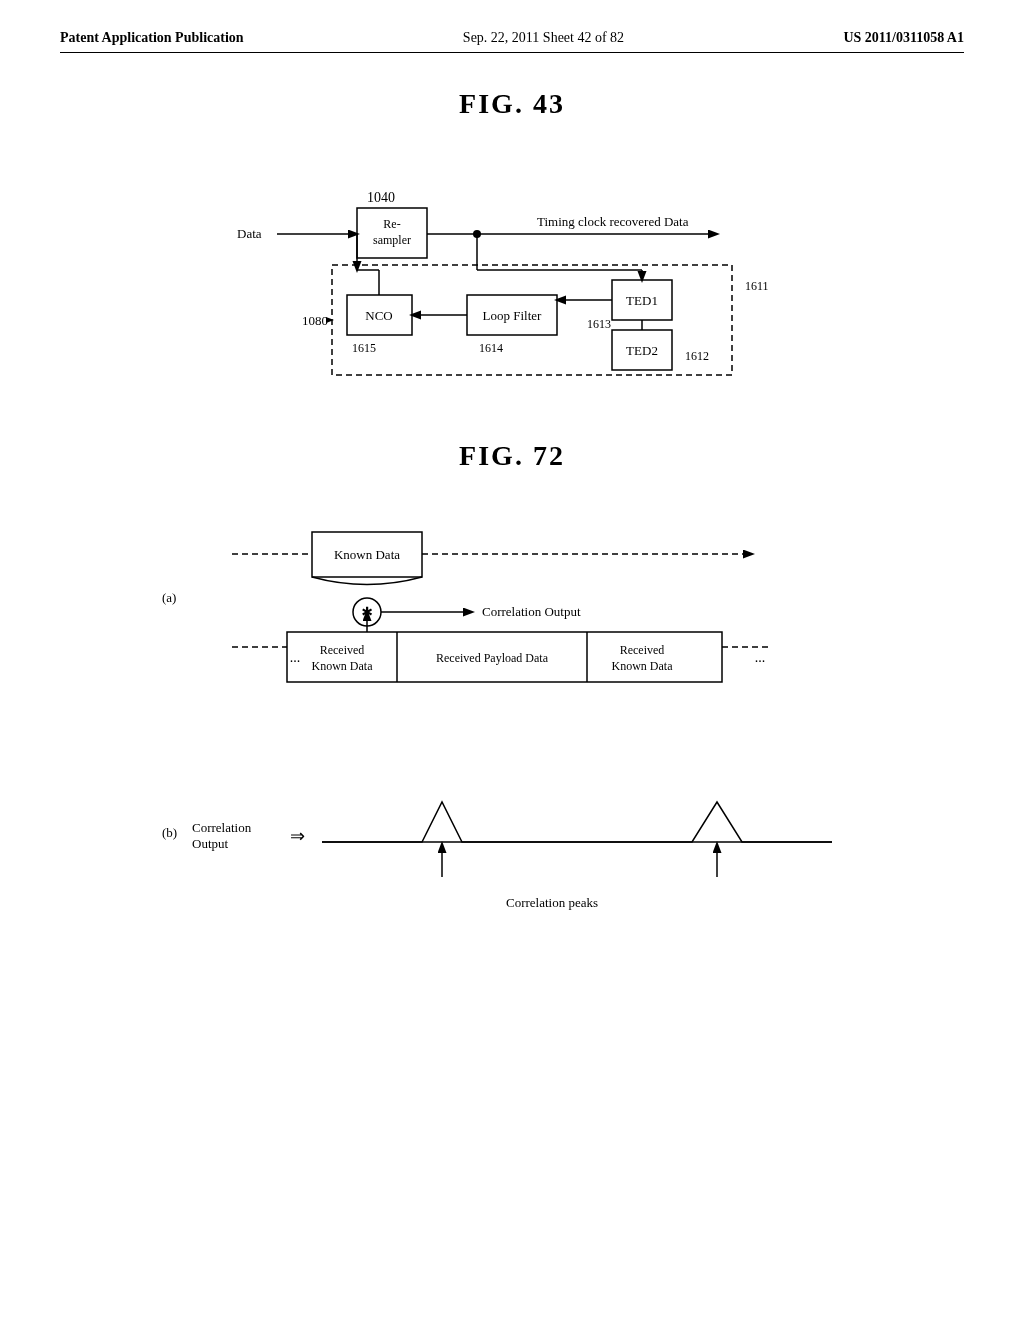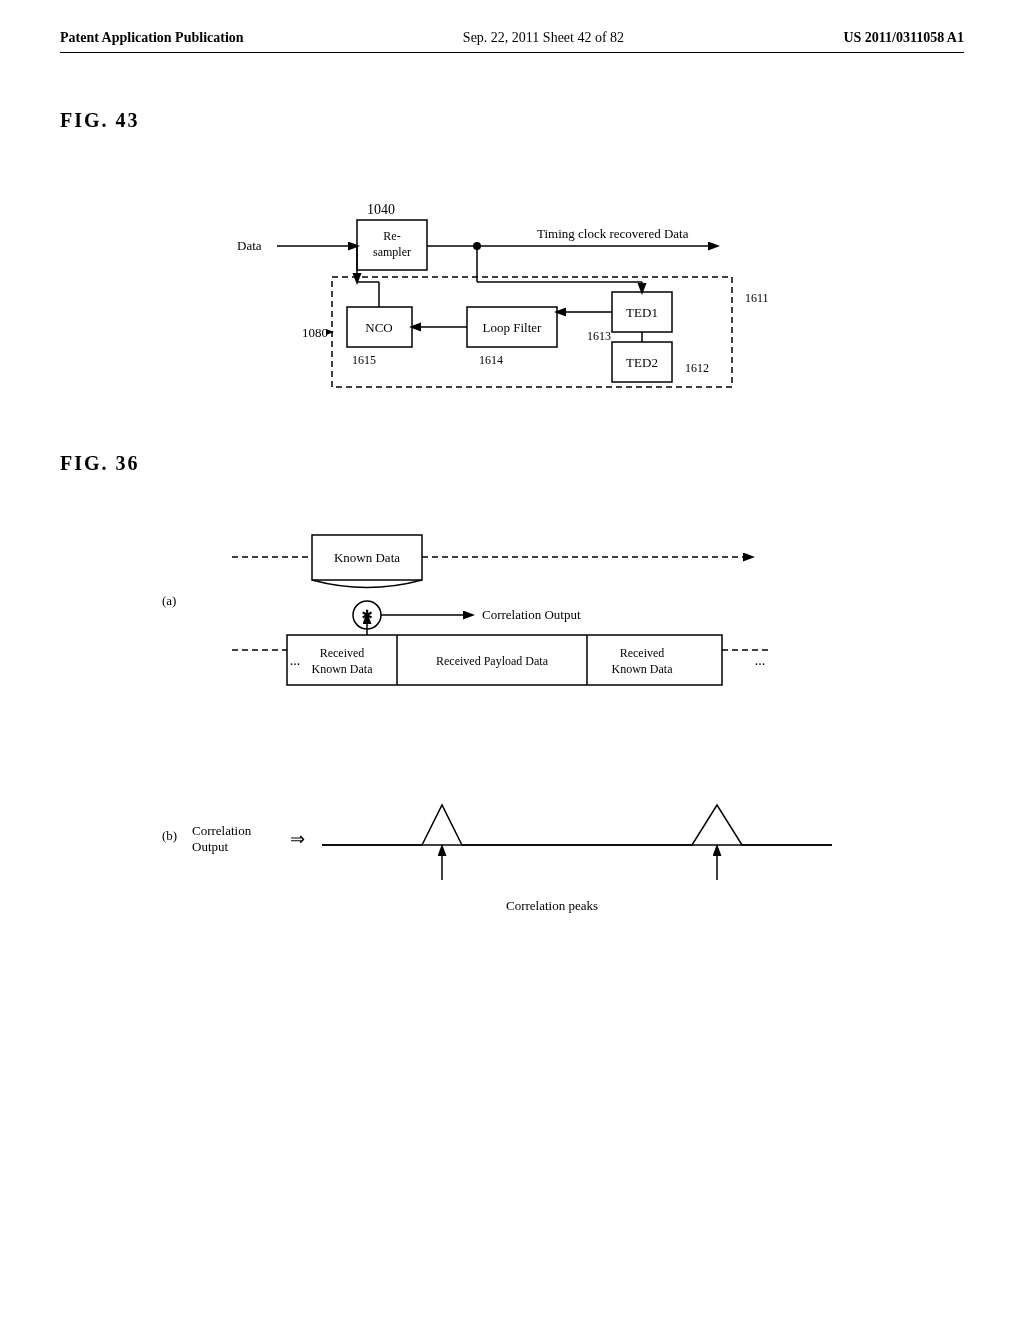--- a/index.html
+++ b/index.html
@@ -20,39 +20,39 @@
       position: relative;
     }
 
     
     .header {
       display: flex;
       justify-content: space-between;
       align-items: baseline;
       border-bottom: 1px solid #000;
       padding-bottom: 6px;
-      margin-bottom: 56px;
+      margin-bottom: 35px;
     }
     .header-left {
       font-size: 14px;
       font-weight: bold;
     }
     .header-center {
       font-size: 14px;
     }
     .header-right {
       font-size: 14px;
       font-weight: bold;
       font-family: Liberation Serif, serif;
     }
 
     
     .fig-title {
-      text-align: left;
-      font-size: 20px;
+      text-align: center;
+      font-size: 28px;
       font-weight: bold;
       margin-bottom: 30px;
       letter-spacing: 2px;
     }
 
     
     .fig43-container {
       display: flex;
       justify-content: center;
       margin-bottom: 50px;
@@ -148,21 +148,21 @@
       <line x1="220" y1="84" x2="220" y2="120" stroke="black" stroke-width="1.5" marker-end="url(#arrow)"></line>
 
       <defs>
         <marker id="arrow" markerWidth="8" markerHeight="8" refX="6" refY="3" orient="auto">
           <path d="M0,0 L0,6 L8,3 z" fill="black"></path>
         </marker>
       </defs>
     </svg>
   </div>
 
-  <div class="fig-title">FIG.  36</div>
+  <div class="fig-title">FIG.  72</div>
 
   <div class="fig44-container">
     <svg width="760" height="220">
       <defs>
         <marker id="arrow2" markerWidth="8" markerHeight="8" refX="6" refY="3" orient="auto">
           <path d="M0,0 L0,6 L8,3 z" fill="black"></path>
         </marker>
       </defs>
 
       <text x="30" y="100" font-size="13" font-family="Times New Roman">(a)</text>

